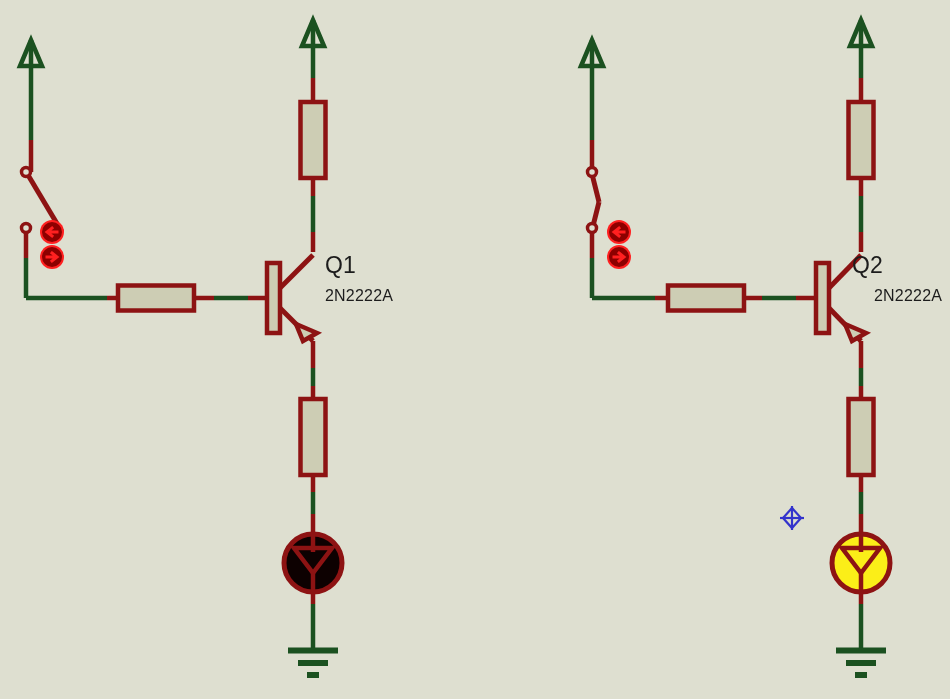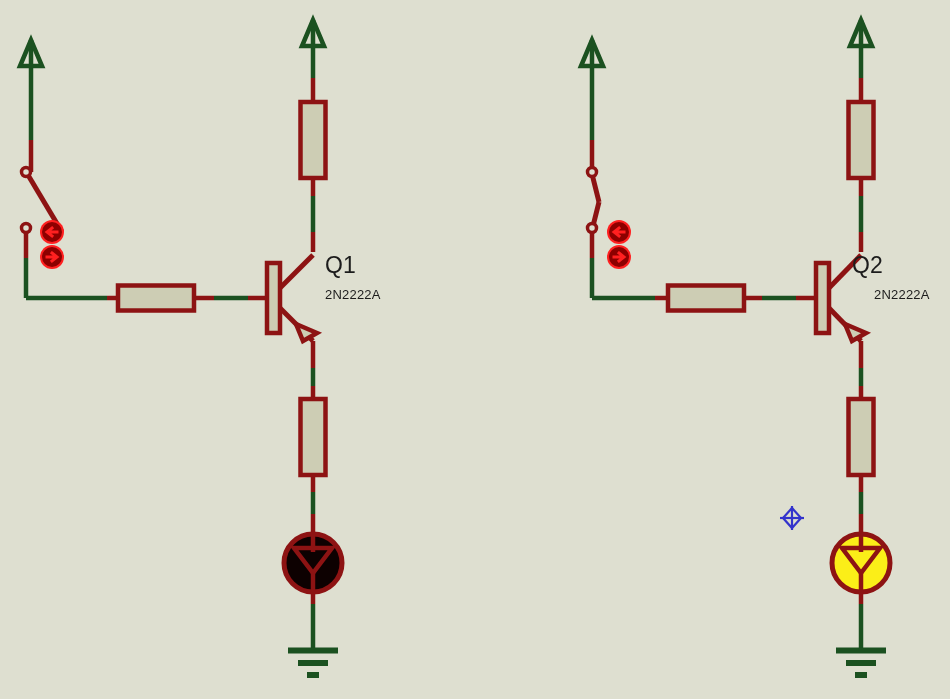--- a/index.html
+++ b/index.html
@@ -31,21 +31,21 @@
     font-family: "Liberation Sans", sans-serif;
     font-size: 23px;
     color: #1c1c1c;
     white-space: nowrap;
     line-height: 1;
     letter-spacing: 0.2px;
   }
   .val-label {
     position: absolute;
     font-family: "Liberation Sans", sans-serif;
-    font-size: 13px;
+    font-size: 16px;
     color: #1c1c1c;
     white-space: nowrap;
     line-height: 1;
     letter-spacing: 0.2px;
   }
 </style>
 </head>
 <body>
 
 <div id="schematic-canvas">

